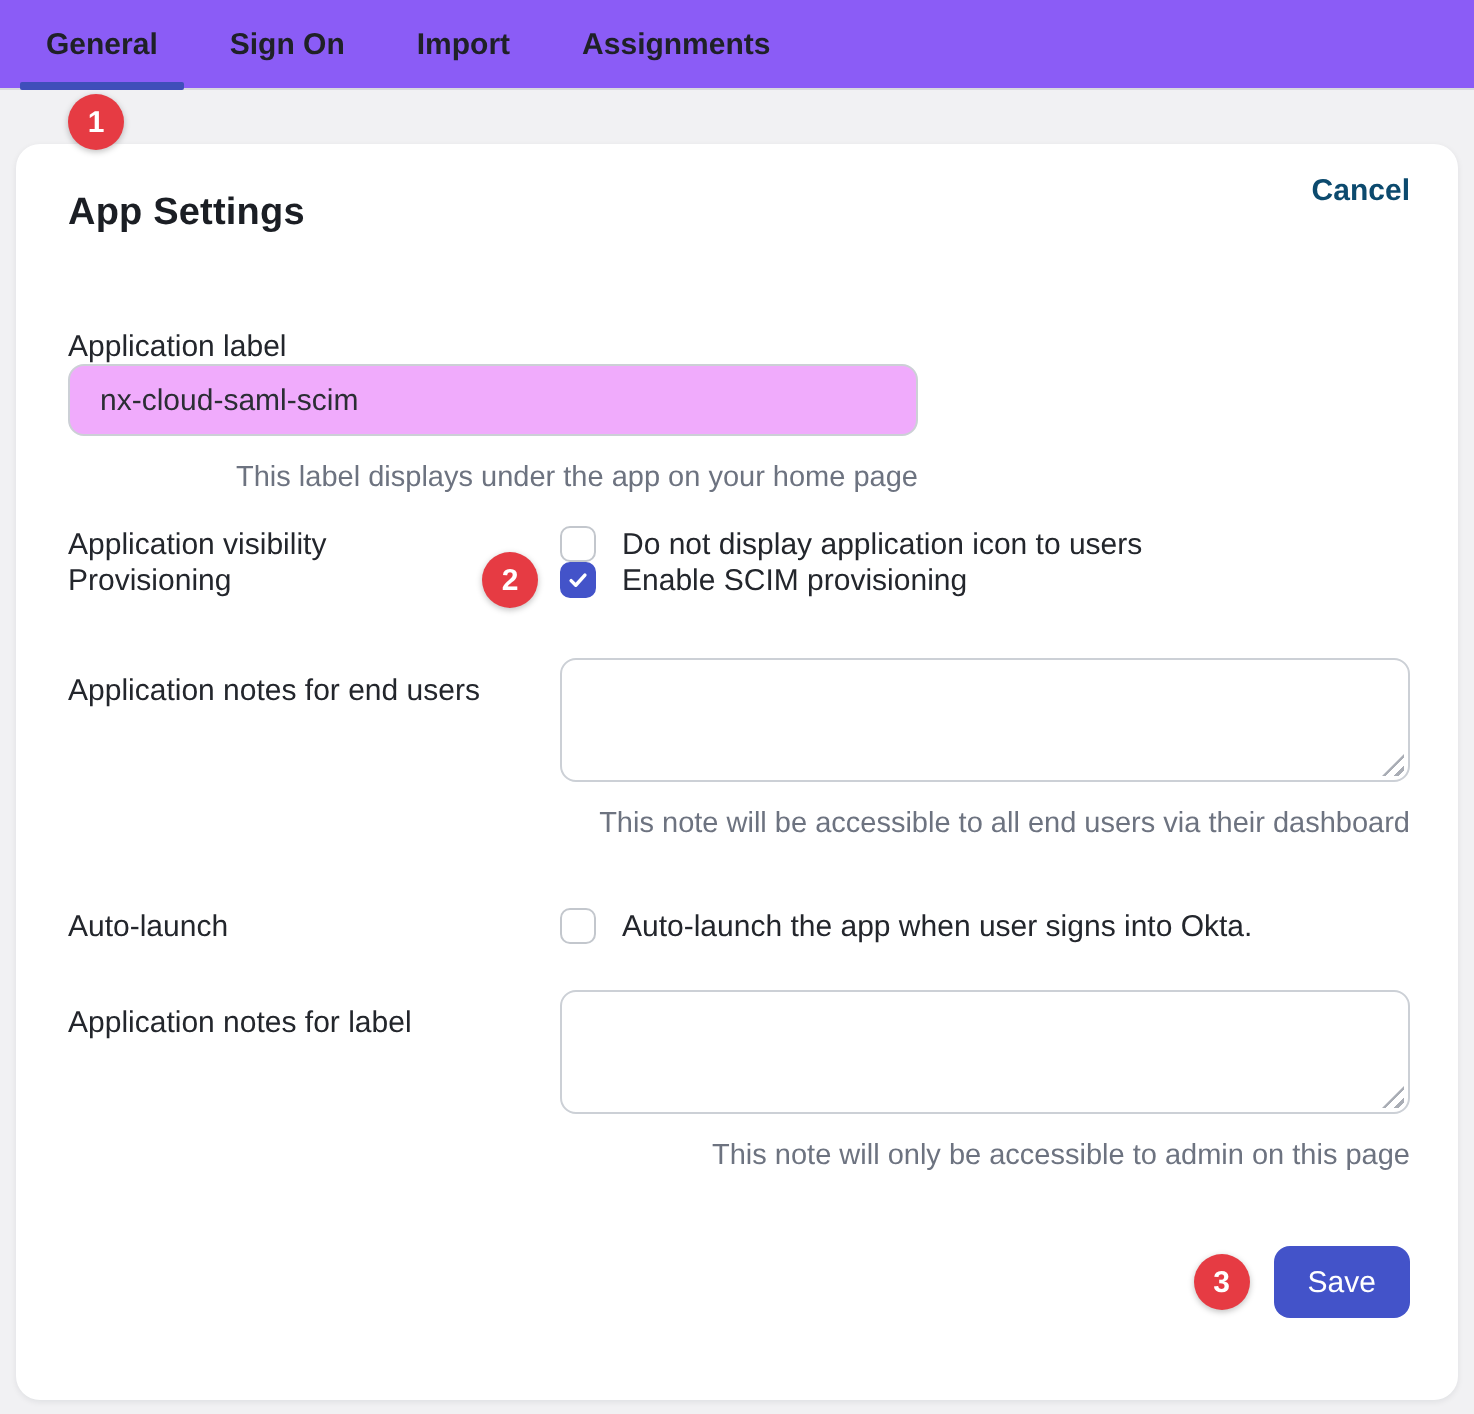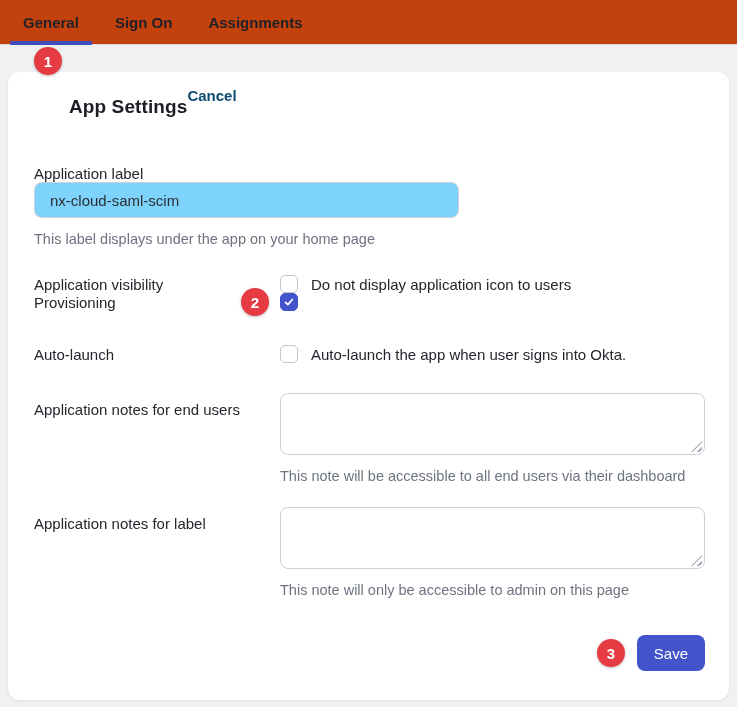--- a/index.html
+++ b/index.html
@@ -7,21 +7,21 @@
     width: 737px; height: 707px;
     font-family: "Liberation Sans", "DejaVu Sans", sans-serif;
     background: #f1f1f3;
     overflow: hidden;
   }
   .page { position: relative; width: 737px; height: 707px; }
 
   
   .tabbar {
     height: 45px; display: flex; align-items: center;
-    padding-left: 10px; background: #c2410c;
+    padding-left: 10px; background: #8b5cf6;
     border-bottom: 1px solid #d9d9de; position: relative;
   }
   .tab {
     position: relative; height: 100%;
     display: flex; align-items: center;
     padding: 0 13px; margin-right: 10px;
     font-size: 15px; font-weight: 600; color: #1f2127;
     cursor: pointer; white-space: nowrap;
   }
   .tab.active::after {
@@ -43,50 +43,50 @@
 
   
   .card {
     position: relative;
     margin: 27px 8px 0;
     height: 628px;
     background: #fff; border-radius: 12px;
     box-shadow: 0 1px 3px rgba(15,23,42,.08);
     padding: 24px 24px 0 26px;
   }
-  .card-header { display: flex; align-items: flex-start; margin-left: 35px; }
+  .card-header { display: flex; justify-content: space-between; align-items: flex-start; }
   .card-title { font-size: 19px; font-weight: 700; color: #1b1e24; letter-spacing: .1px; }
   .cancel-link {
     margin-top: -9px; color: #0c4a6e; font-size: 15px; font-weight: 600;
     text-decoration: none; cursor: pointer;
   }
 
   
   .row { display: flex; }
   .row-label { width: 246px; flex: none; font-size: 15px; color: #23262c; }
   .row-control { width: 425px; flex: none; position: relative; }
 
   .mt-input   { margin-top: 38px; flex-direction: column; }
-  .mt-vis     { margin-top: 28px; }
+  .mt-vis     { margin-top: 16px; }
   .mt-prov    { }
   .mt-auto    { margin-top: 34px; }
   .mt-notes1  { margin-top: 30px; }
   .mt-notes2  { margin-top: 23px; }
 
   .pad-lbl-input { padding-top: 9px; }
   .pad-lbl-check { padding-top: 1px; }
   .pad-lbl-area  { padding-top: 8px; }
 
   .text-input {
     width: 100%; height: 36px;
     border: 1px solid #ccd0d6; border-radius: 8px;
     padding: 0 15px; font-size: 15px; color: #2b2e34;
-    font-family: inherit; background: #7dd3fc; outline: none;
-  }
-  .helper { margin-top: 13px; font-size: 14.5px; color: #6d7380; }
+    font-family: inherit; background: #f0abfc; outline: none;
+  }
+  .helper { margin-top: 13px; font-size: 14.5px; color: #6d7380; text-align: right; }
 
   .checkline { display: flex; align-items: center; gap: 13px; position: relative; }
   .checkbox {
     width: 18px; height: 18px; flex: none;
     border: 1.5px solid #c3c7cd; border-radius: 5px; background: #fff;
     display: flex; align-items: center; justify-content: center;
     cursor: pointer;
   }
   .checkbox.checked { background: #4353c9; border-color: #4353c9; }
   .checkbox svg { width: 12px; height: 12px; display: block; }
@@ -123,20 +123,23 @@
 <body>
 
 <div class="page">
 
   <div class="tabbar">
     <div class="tab active">
       <span>General</span>
     </div>
     <div class="tab">
       <span>Sign On</span>
+    </div>
+    <div class="tab">
+      <span>Import</span>
     </div>
     <div class="tab">
       <span>Assignments</span>
     </div>
   </div>
 
   <div class="badge badge-1">1</div>
 
   <div class="card">
 
@@ -166,52 +169,53 @@
     <div class="row mt-prov">
       <div class="row-label pad-lbl-check">Provisioning</div>
       <div class="row-control">
         <div class="checkline">
           <span class="badge badge-2">2</span>
           <span class="checkbox checked">
             <svg viewBox="0 0 16 16">
               <path d="M3.4 8.4l3.1 3.1 6.1-6.8" stroke="#ffffff" stroke-width="2.3" fill="none" stroke-linecap="round" stroke-linejoin="round"></path>
             </svg>
           </span>
-        </div>
+          <span class="check-label">Enable SCIM provisioning</span>
+        </div>
+      </div>
+    </div>
+
+    <div class="row mt-notes1">
+      <div class="row-label pad-lbl-area">Application notes for end users</div>
+      <div class="row-control">
+        <div class="area-wrap">
+          <textarea class="textarea" style=""></textarea>
+          <span class="resize-grip"></span>
+        </div>
+        <div class="helper">This note will be accessible to all end users via their dashboard</div>
       </div>
     </div>
 
     <div class="row mt-auto">
       <div class="row-label pad-lbl-check">Auto-launch</div>
       <div class="row-control">
         <div class="checkline">
           <span class="checkbox"></span>
           <span class="check-label">Auto-launch the app when user signs into Okta.</span>
         </div>
       </div>
     </div>
 
-    <div class="row mt-notes1">
-      <div class="row-label pad-lbl-area">Application notes for end users</div>
+    <div class="row mt-notes2">
+      <div class="row-label pad-lbl-area">Application notes for label</div>
       <div class="row-control">
         <div class="area-wrap">
           <textarea class="textarea" style=""></textarea>
           <span class="resize-grip"></span>
         </div>
-        <div class="helper">This note will be accessible to all end users via their dashboard</div>
-      </div>
-    </div>
-
-    <div class="row mt-notes2">
-      <div class="row-label pad-lbl-area">Application notes for label</div>
-      <div class="row-control">
-        <div class="area-wrap">
-          <textarea class="textarea" style=""></textarea>
-          <span class="resize-grip"></span>
-        </div>
         <div class="helper">This note will only be accessible to admin on this page</div>
       </div>
     </div>
 
     <div class="footer">
       <span class="badge">3</span>
       <button class="save-btn">Save</button>
     </div>
 
   </div>

